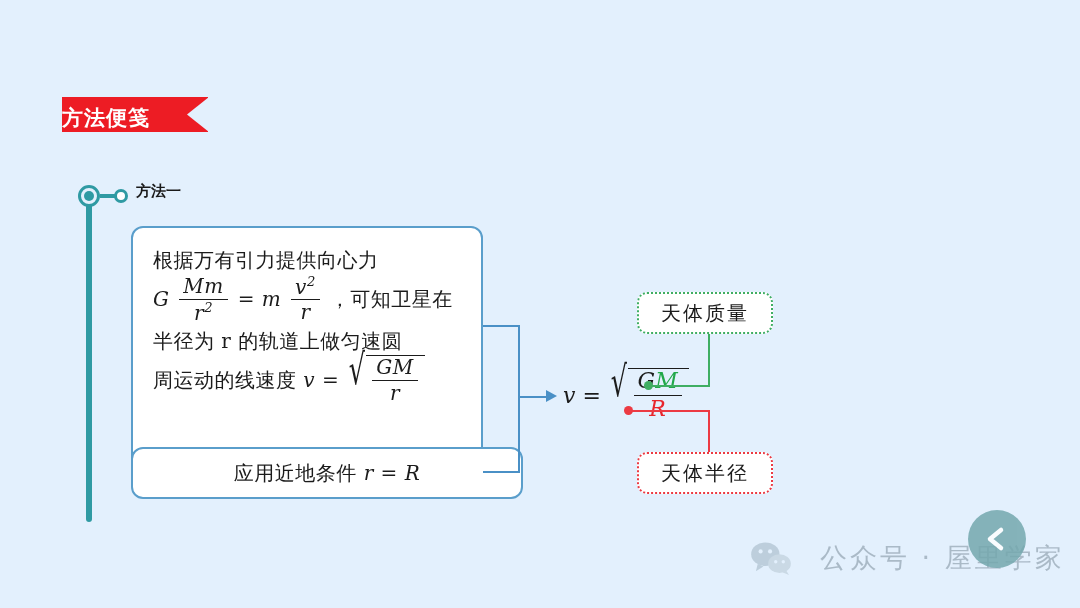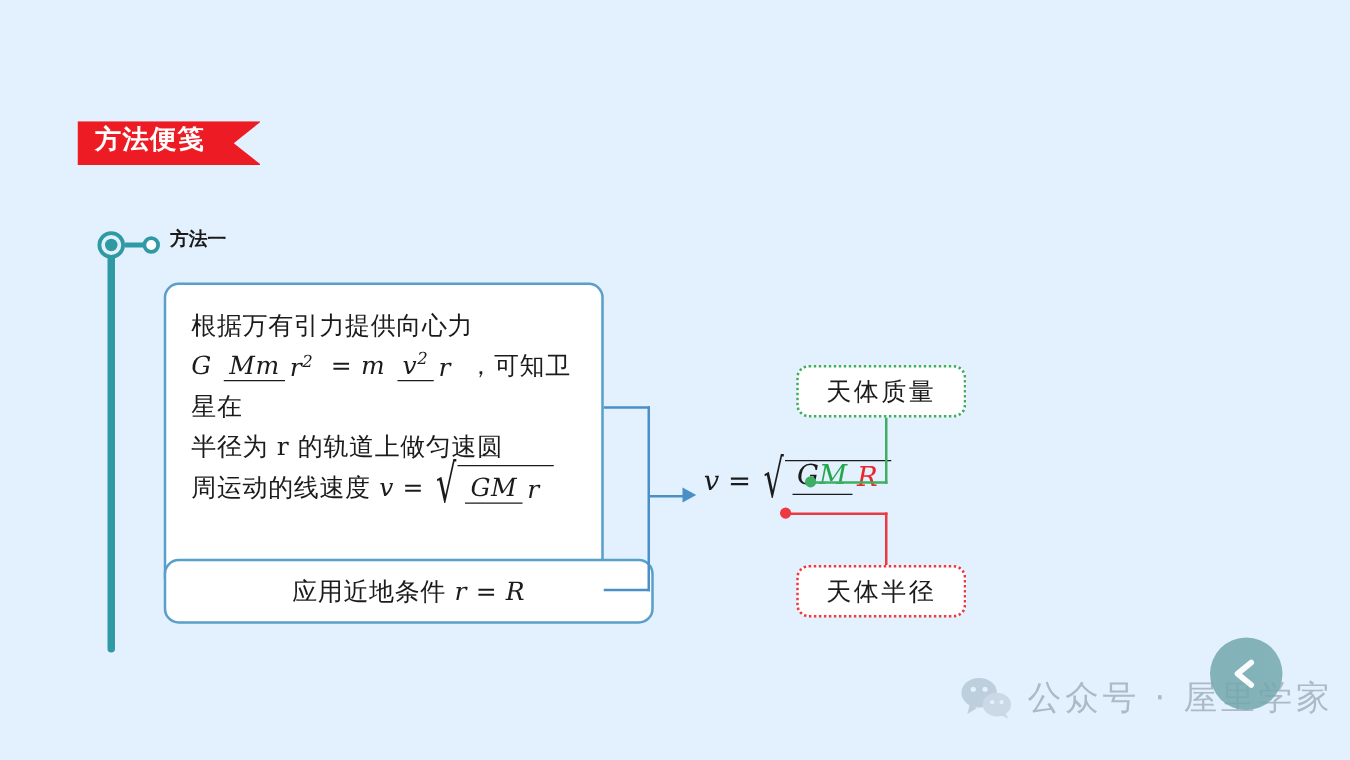--- a/index.html
+++ b/index.html
@@ -22,22 +22,21 @@
 
   
   .banner {
     position: absolute;
     left: 62px;
     top: 97px;
     height: 35px;
     width: 146px;
     background: #ed1c24;
     display: flex;
-    align-items: flex-start;
-    padding-left: 14px;
+    align-items: flex-end;
     box-sizing: border-box;
     clip-path: polygon(0 0, 100% 0, 100% 100%, 0 100%, 0 100%);
   }
   .banner-notch {
     position: absolute;
     right: -1px;
     top: 0;
     width: 22px;
     height: 35px;
     background: #e3f0fd;
@@ -149,21 +148,21 @@
   .mathtext {
     font-family: "DejaVu Serif", "Liberation Serif", serif;
     color: #1b1b1b;
     font-size: 20px;
     line-height: 1.62;
     letter-spacing: 0.5px;
   }
   .mi { font-style: italic; font-family: "DejaVu Serif","Liberation Serif",serif; }
   .frac {
     display: inline-flex;
-    flex-direction: row;
+    flex-direction: column;
     align-items: center;
     vertical-align: middle;
     margin: 0 3px;
     position: relative;
     top: -1px;
     text-align: right;
   }
   .frac .num { border-bottom: 1.4px solid #1b1b1b; padding: 0 4px 1px 4px; line-height: 1.12; }
   .frac .den { padding: 1px 4px 0 4px; line-height: 1.12; }
   .sqrt {
@@ -306,25 +305,25 @@
     top: 406px;
     width: 9px;
     height: 9px;
     border-radius: 50%;
     background: #ec3a43;
   }
 
   
   .watermark {
     position: absolute;
-    left: 768px;
+    left: 750px;
     top: 540px;
     display: flex;
     align-items: center;
-    gap: 12px;
+    gap: 28px;
     opacity: 0.55;
   }
   .wm-text {
     font-size: 27px;
     color: #7d8e9c;
     letter-spacing: 3px;
     font-family: "DejaVu Sans", "Liberation Sans", sans-serif;
   }
   .wechat-icon { width: 42px; height: 34px; }
 

